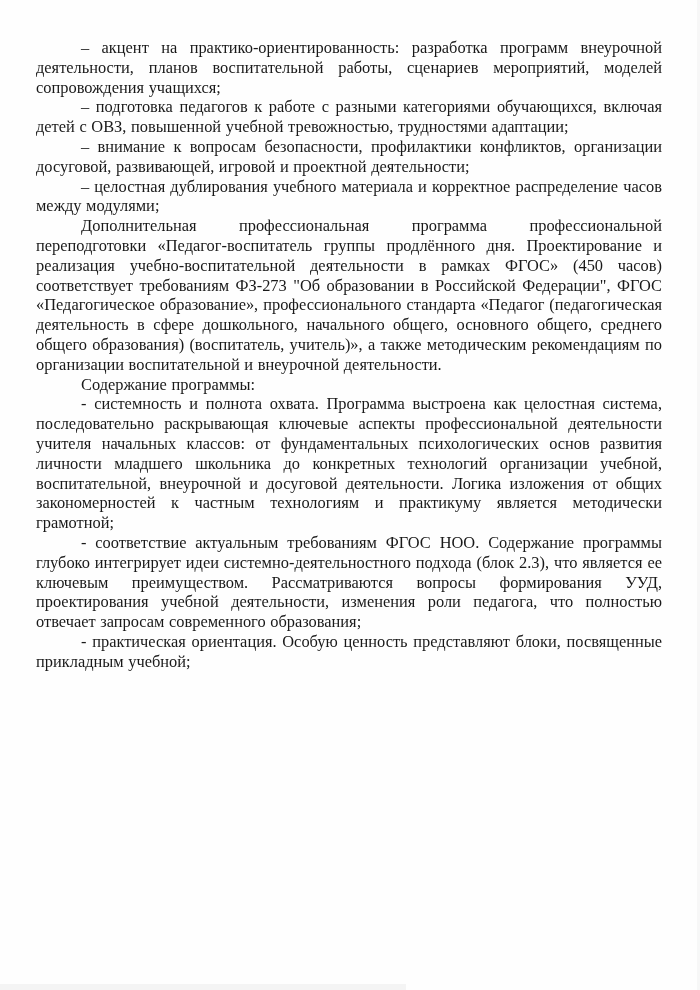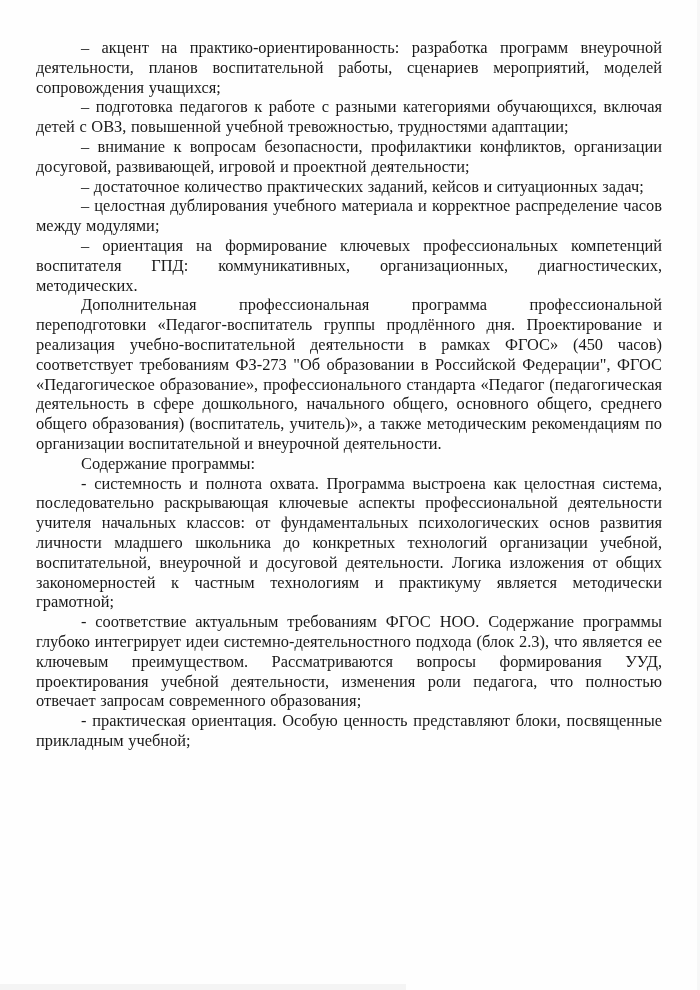--- a/index.html
+++ b/index.html
@@ -52,23 +52,21 @@
   }
 </style>
 </head>
 <body>
 
 <div class="page">
   <div class="text-block">
     <p>– акцент на практико-ориентированность: разработка программ внеурочной деятельности, планов воспитательной работы, сценариев мероприятий, моделей сопровождения учащихся;</p>
     <p>– подготовка педагогов к работе с разными категориями обучающихся, включая детей с ОВЗ, повышенной учебной тревожностью, трудностями адаптации;</p>
     <p>– внимание к вопросам безопасности, профилактики конфликтов, организации досуговой, развивающей, игровой и проектной деятельности;</p>
-    <p>– достаточное количество практических заданий, кейсов и ситуационных задач;</p>
     <p>– целостная дублирования учебного материала и корректное распределение часов между модулями;</p>
-    <p>– ориентация на формирование ключевых профессиональных компетенций воспитателя ГПД: коммуникативных, организационных, диагностических, методических.</p>
     <p>Дополнительная профессиональная программа профессиональной переподготовки «Педагог-воспитатель группы продлённого дня. Проектирование и реализация учебно-воспитательной деятельности в рамках ФГОС» (450 часов) соответствует требованиям ФЗ-273 "Об образовании в Российской Федерации", ФГОС «Педагогическое образование», профессионального стандарта «Педагог (педагогическая деятельность в сфере дошкольного, начального общего, основного общего, среднего общего образования) (воспитатель, учитель)», а также методическим рекомендациям по организации воспитательной и внеурочной деятельности.</p>
     <p>Содержание программы:</p>
     <p>- системность и полнота охвата. Программа выстроена как целостная система, последовательно раскрывающая ключевые аспекты профессиональной деятельности учителя начальных классов: от фундаментальных психологических основ развития личности младшего школьника до конкретных технологий организации учебной, воспитательной, внеурочной и досуговой деятельности. Логика изложения от общих закономерностей к частным технологиям и практикуму является методически грамотной;</p>
     <p>- соответствие актуальным требованиям ФГОС НОО. Содержание программы глубоко интегрирует идеи системно-деятельностного подхода (блок 2.3), что является ее ключевым преимуществом. Рассматриваются вопросы формирования УУД, проектирования учебной деятельности, изменения роли педагога, что полностью отвечает запросам современного образования;</p>
     <p>- практическая ориентация. Особую ценность представляют блоки, посвященные прикладным учебной;</p>
   </div>
   <div class="scan-band"></div>
   <div class="scan-edge"></div>
 </div>
 

